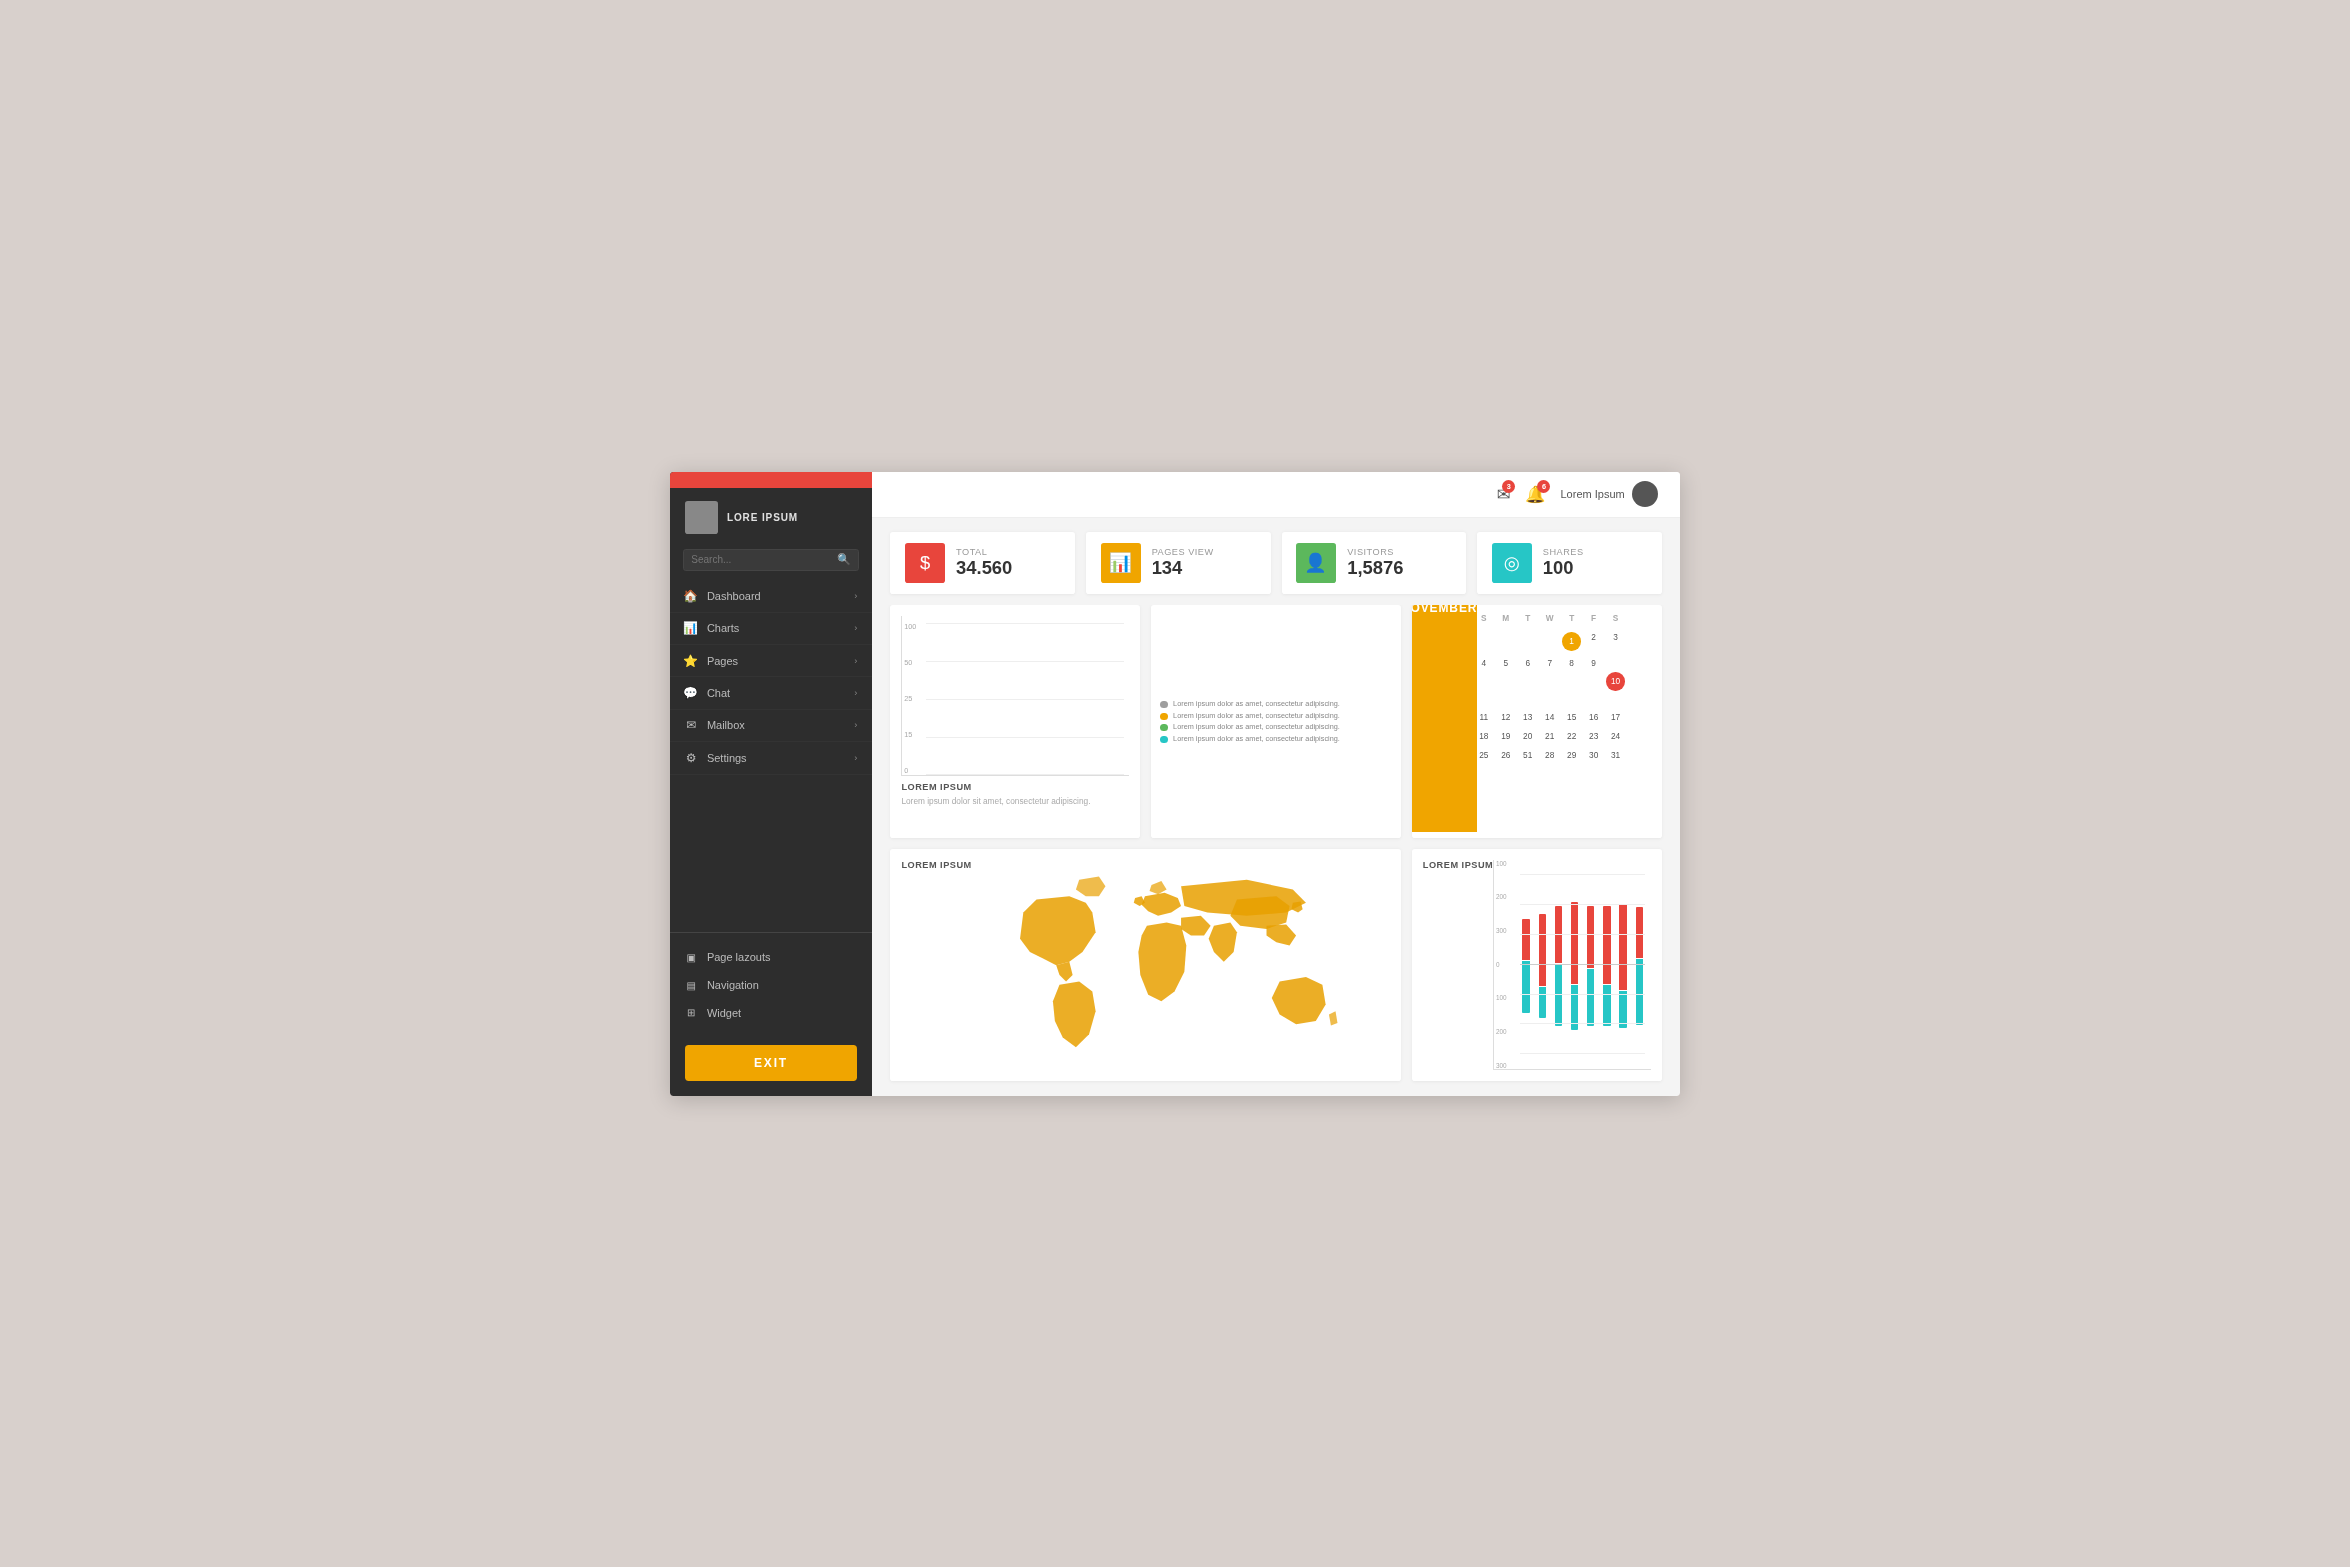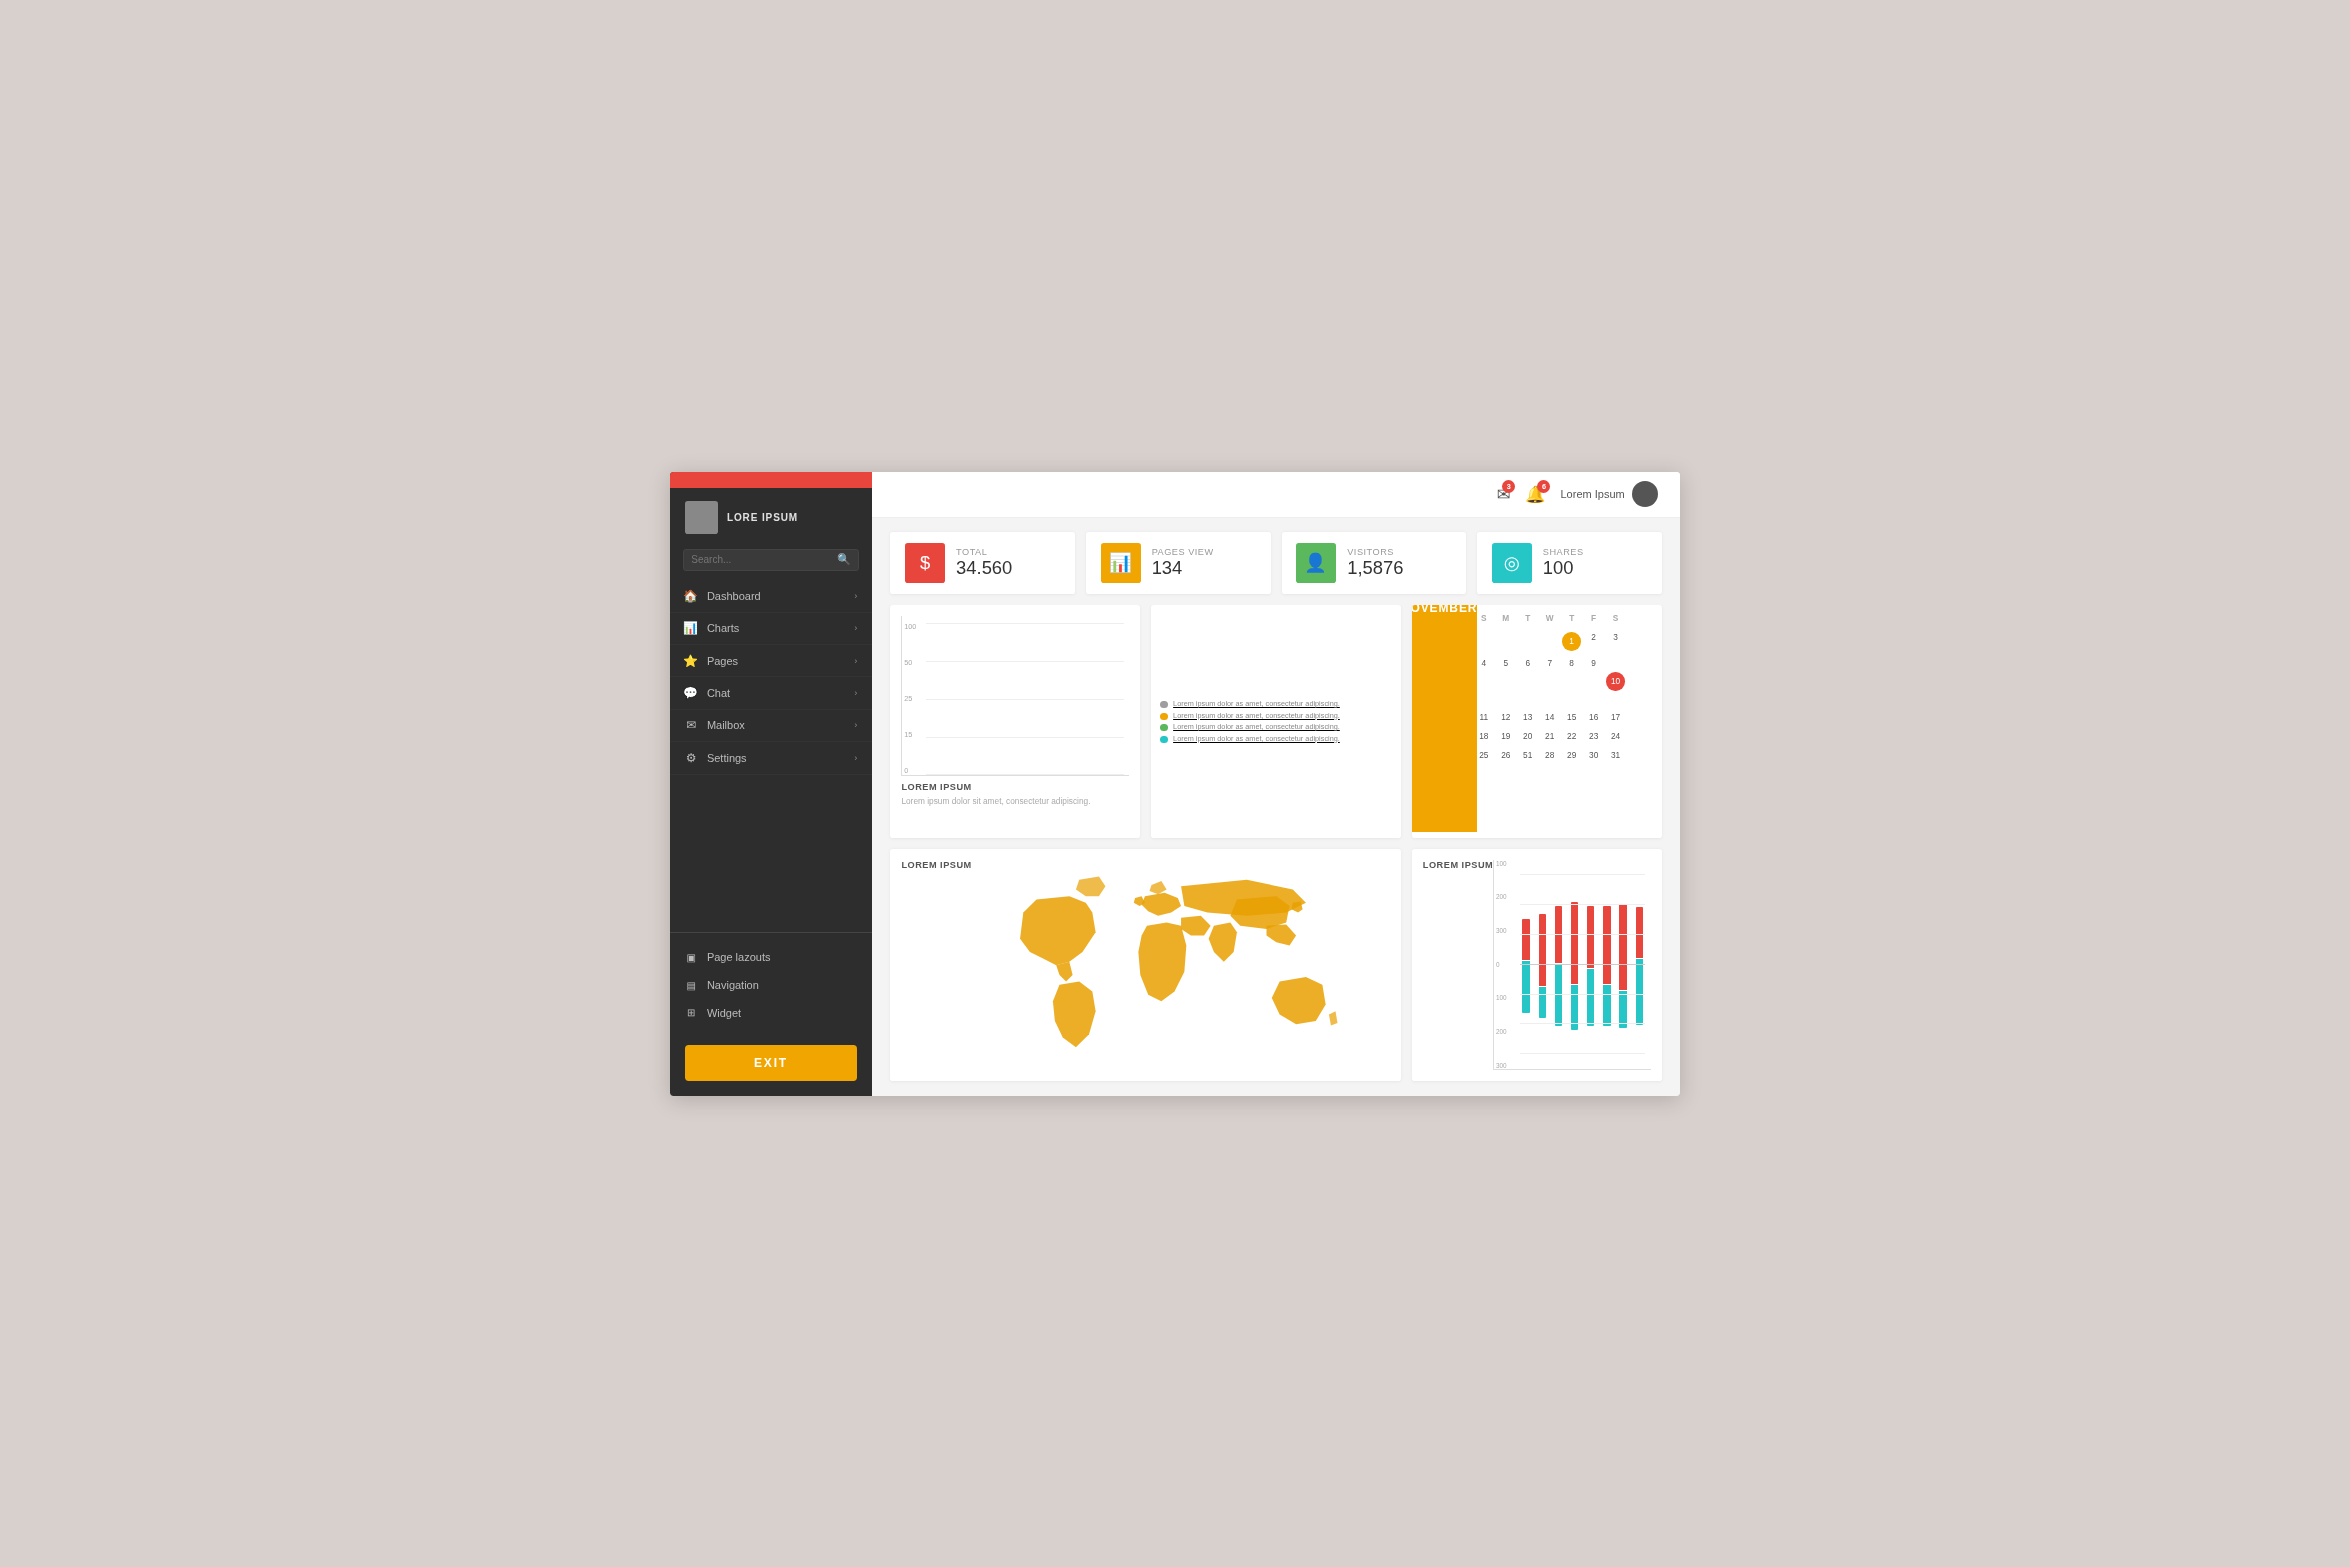--- a/index.html
+++ b/index.html
@@ -229,21 +229,21 @@
     }
     .stat-info { display: flex; flex-direction: column; }
     .stat-label {
       font-size: 9.2px;
       color: #999;
       text-transform: uppercase;
       letter-spacing: 0.5px;
     }
     .stat-value {
       font-size: 18.4px;
-      font-weight: normal;
+      font-weight: bold;
       color: #333;
     }
 
     
     .charts-area {
       flex: 1;
       padding: 0 18.4px 14.7px 18.4px;
       display: grid;
       grid-template-columns: 1fr 1fr 1fr;
       grid-template-rows: 1fr 1fr;
@@ -303,21 +303,20 @@
       display: flex;
       align-items: center;
       justify-content: center;
     }
     .donut-legend {
       display: flex;
       flex-direction: column;
       justify-content: center;
       gap: 2px;
       min-width: 101px;
-      text-decoration: underline;
     }
     .legend-item {
       display: flex;
       align-items: flex-start;
       gap: 5.5px;
     }
     .legend-dot {
       width: 7.3px;
       height: 7.3px;
       border-radius: 50%;

